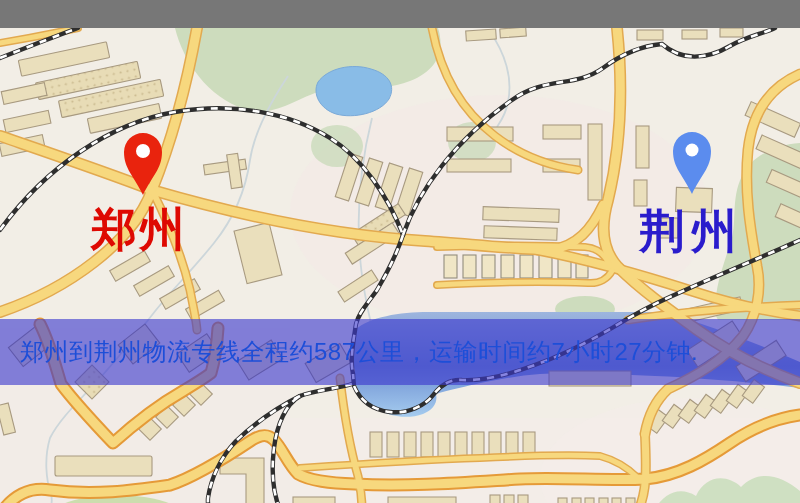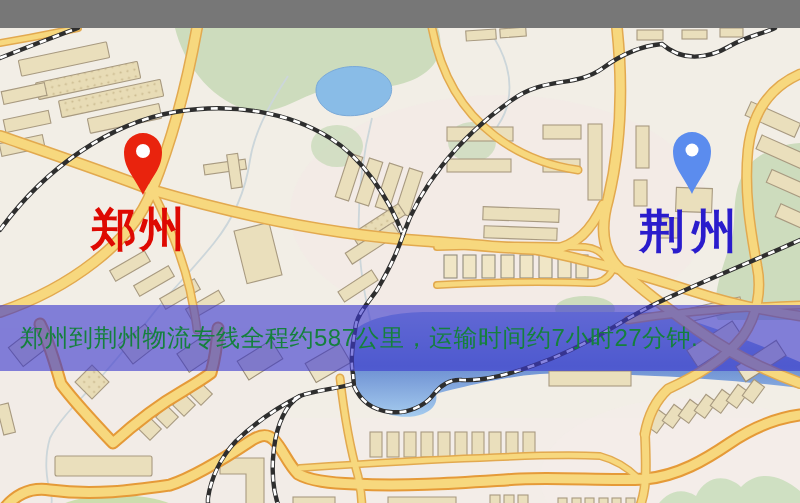--- a/index.html
+++ b/index.html
@@ -1,20 +1,20 @@
 <!DOCTYPE html>
 <html><head>
 <meta charset="utf-8">
 <style>
   html,body{margin:0;padding:0;background:#777;}
   .stage{position:relative;width:800px;height:503px;overflow:hidden;background:#f2eee6;
          font-family:"Liberation Sans","DejaVu Sans",sans-serif;margin-top:28px;}
   .stage svg{position:absolute;left:0;top:0;}
-  .banner{position:absolute;left:0;top:277px;width:800px;height:66px;
-          background:rgba(59,57,205,0.62);color:#15803d;line-height:66px;
+  .banner{position:absolute;left:0;top:291px;width:800px;height:66px;
+          background:rgba(59,57,205,0.62);color:#1d4ed8;line-height:66px;
           font-size:24px;letter-spacing:.5px;white-space:nowrap;
           padding-left:20px;box-sizing:border-box;
           font-family:"Liberation Sans","DejaVu Sans",sans-serif;}
   .pin-label{font-family:"Liberation Serif","DejaVu Serif",serif;font-weight:bold;}
 </style>
 </head>
 <body>
 
 <div class="stage">
 <svg width="800" height="503" viewBox="0 0 800 503">

